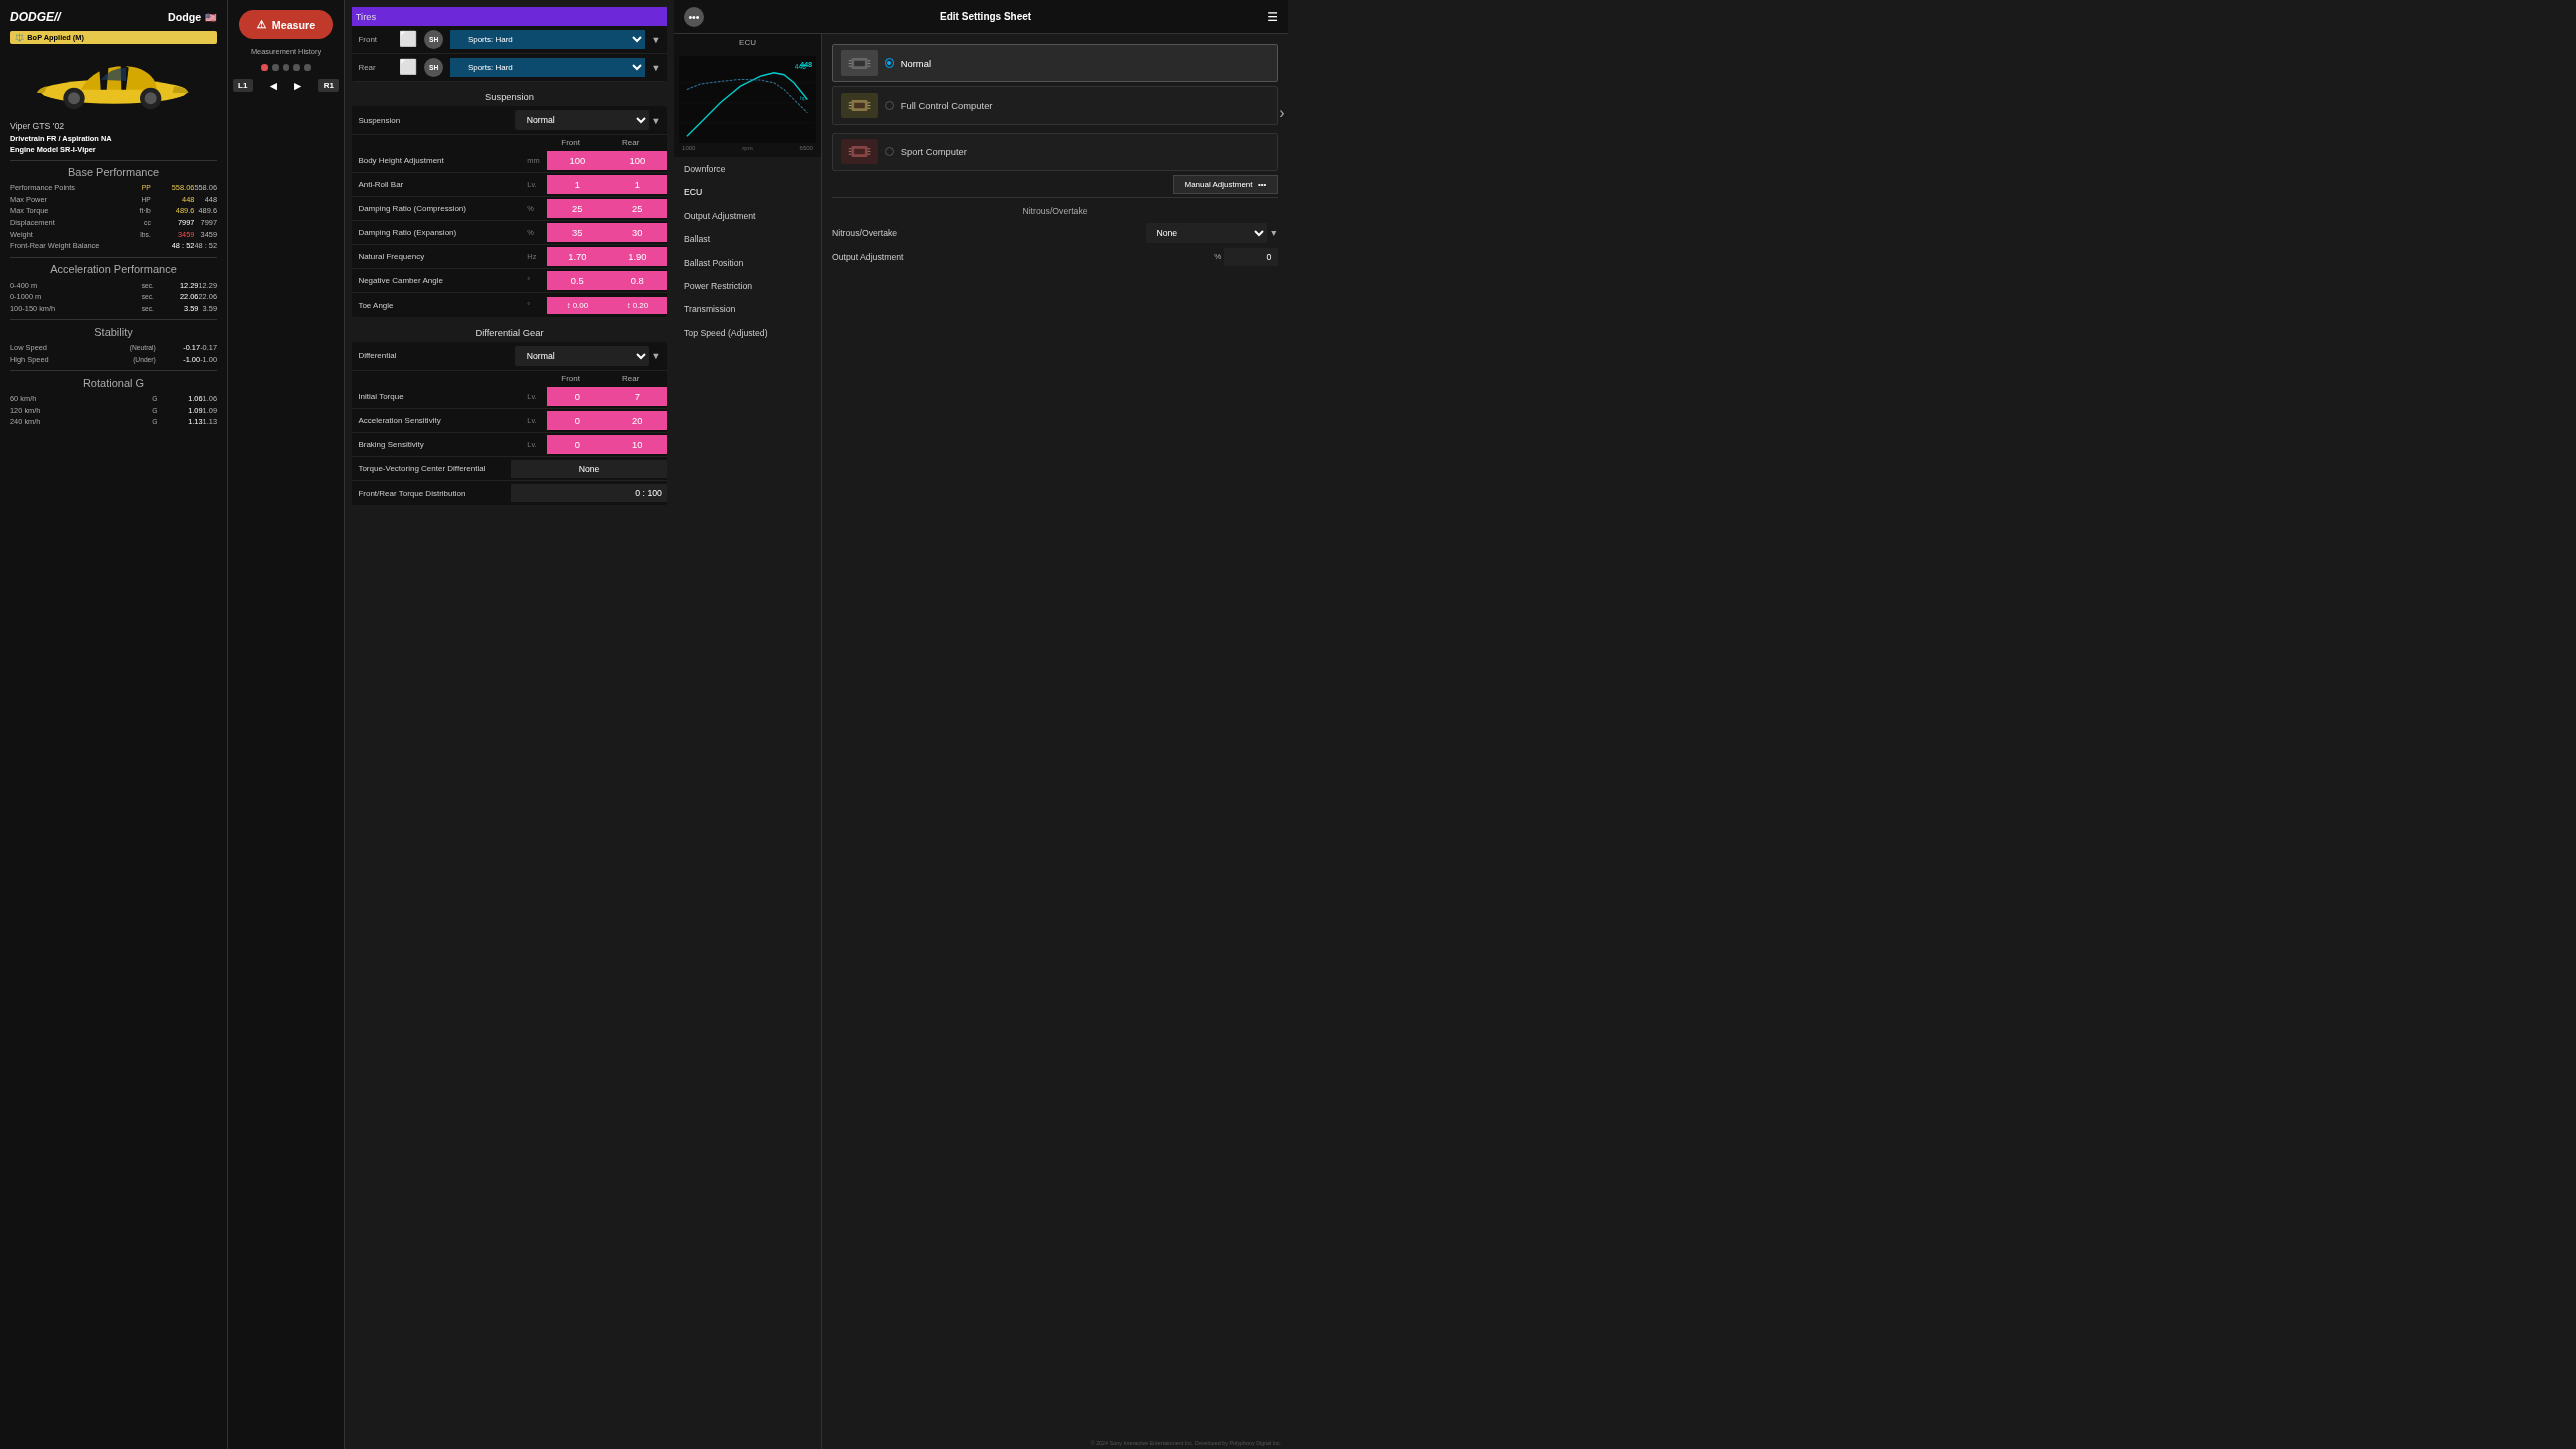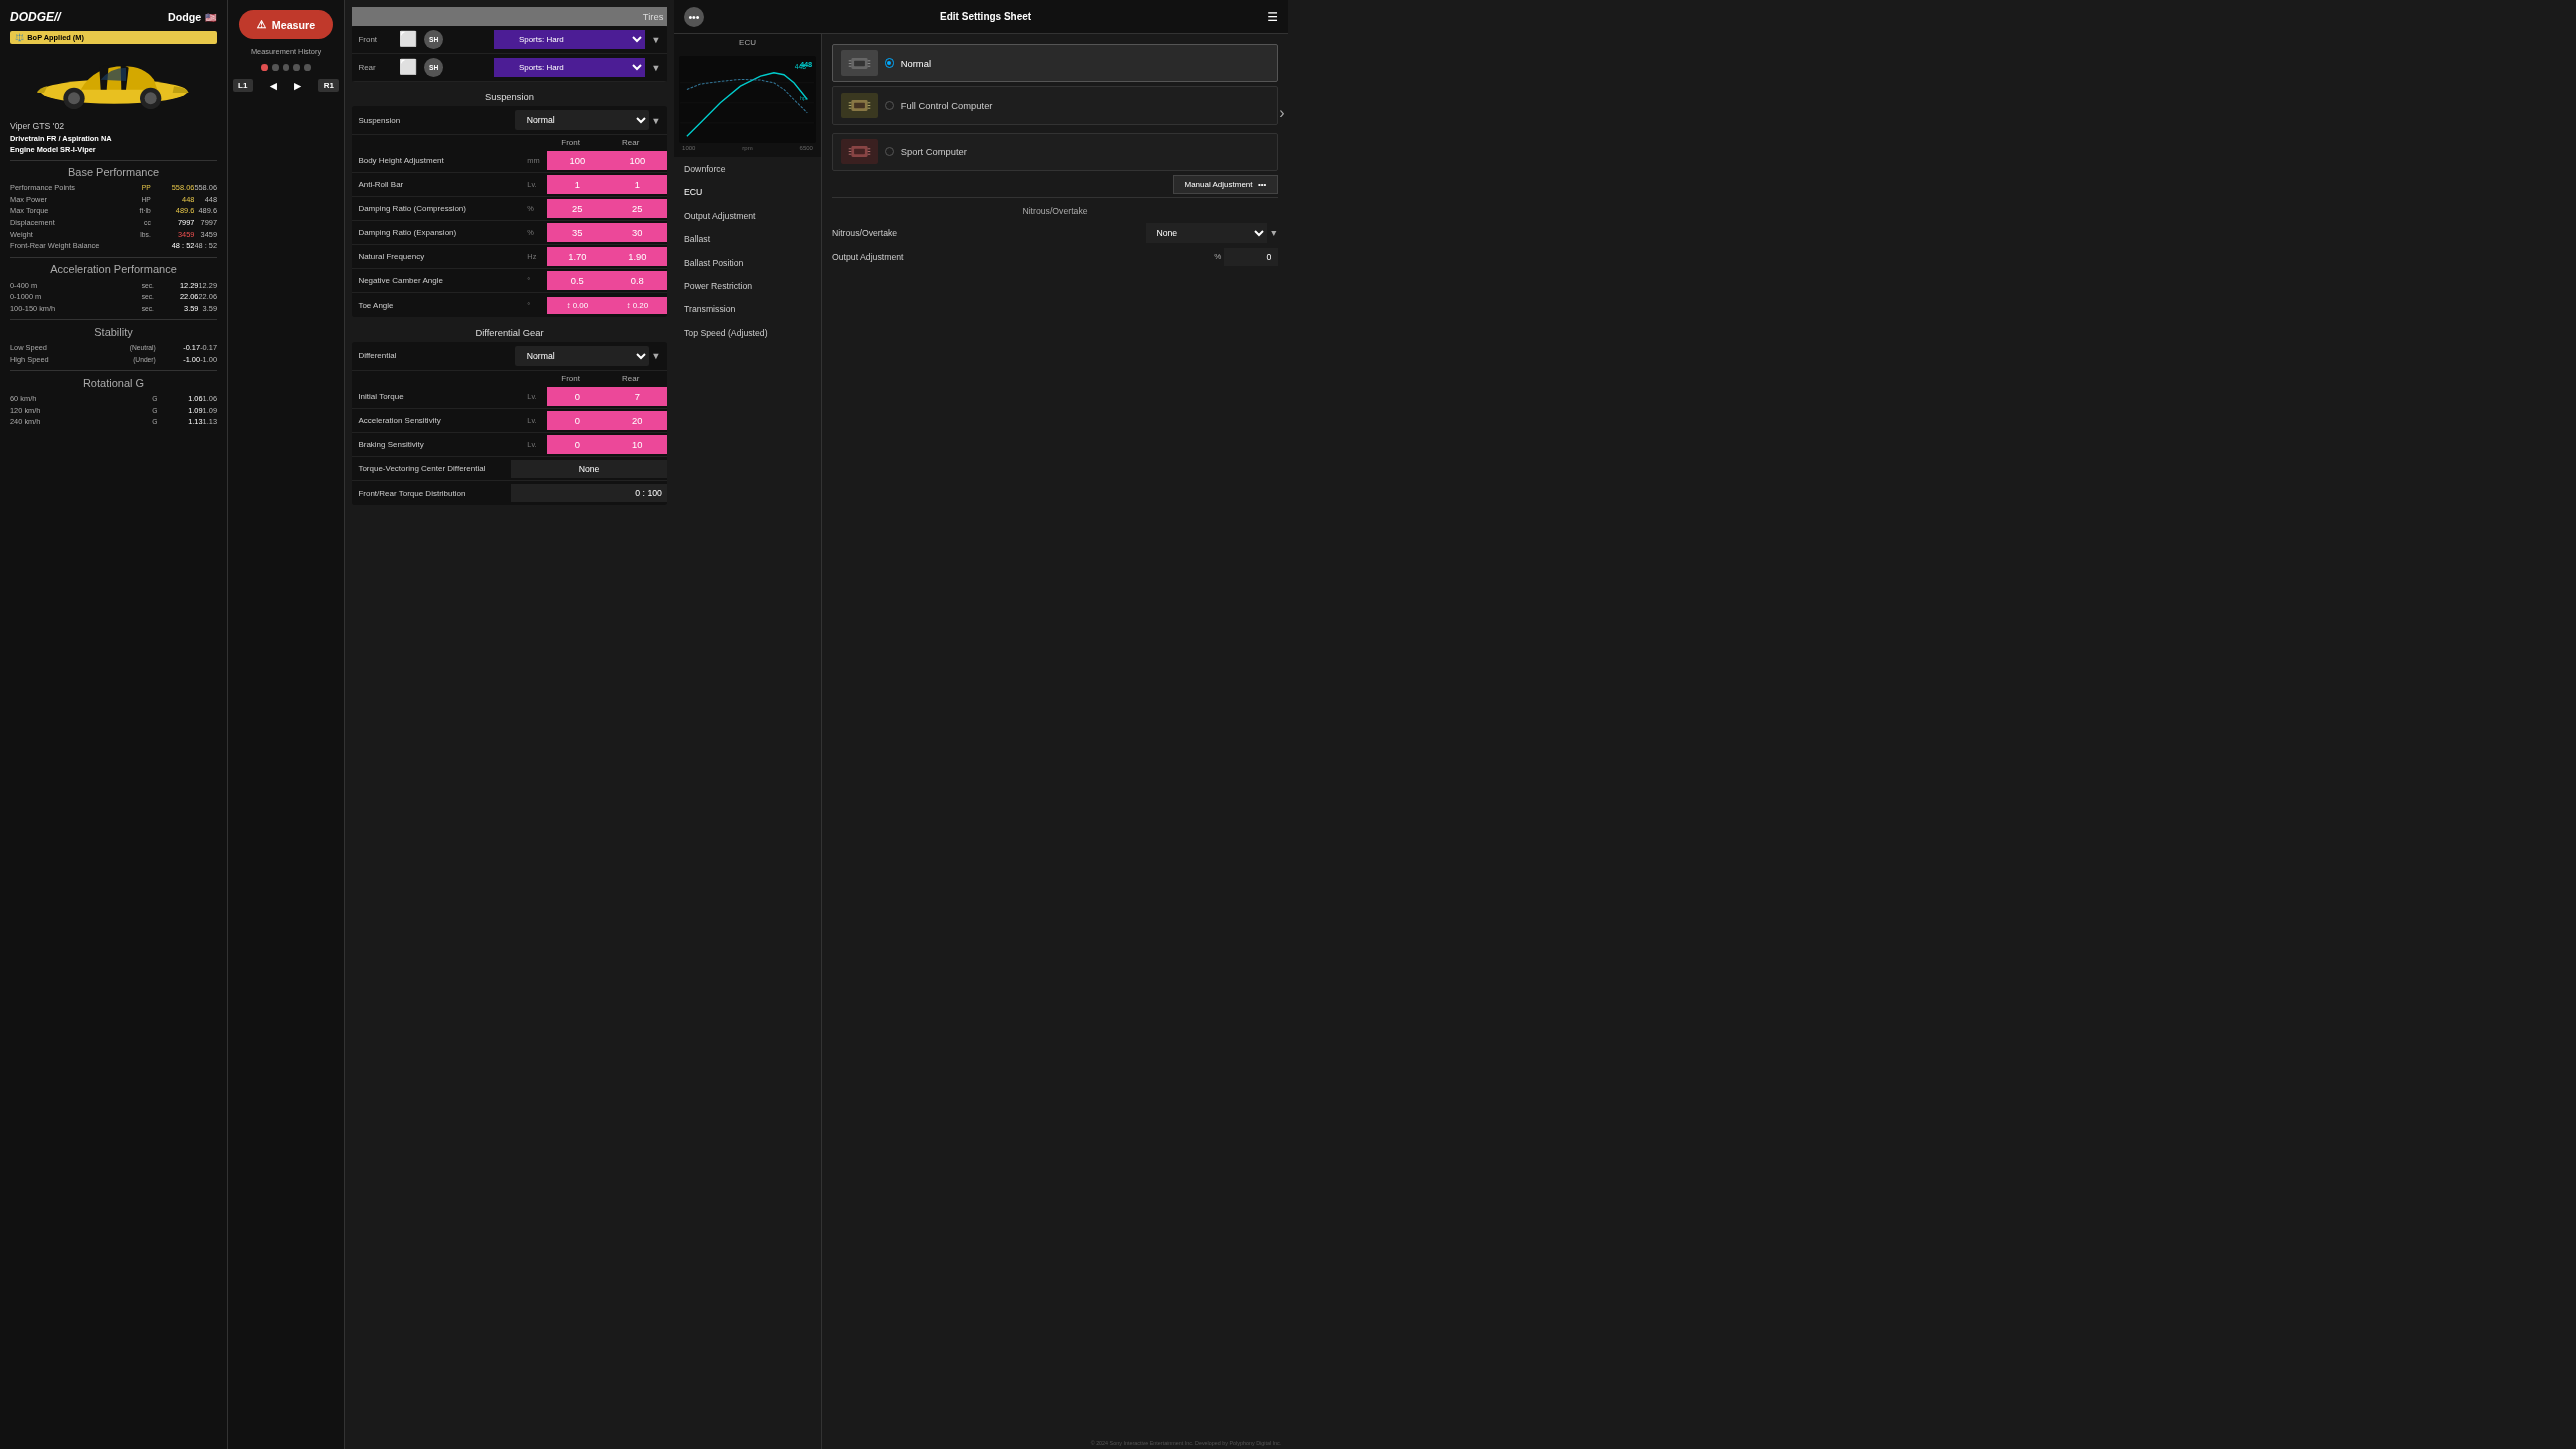--- a/index.html
+++ b/index.html
@@ -354,27 +354,26 @@
       border-radius: 50%;
       display: flex;
       align-items: center;
       justify-content: center;
       font-size: 6.7px;
       font-weight: bold;
     }
 
     .tire-select {
       flex: 1;
-      background: #4c1d95;
+      background: #0c4a6e;
       border: none;
       color: #fff;
-      padding: 4px 21px;
+      padding: 4px 14px;
       font-size: 8px;
       cursor: pointer;
-      margin-left: 44px;
     }
 
     
     .right-panel {
       position: absolute;
       left: 674px;
       top: 0;
       width: 614px;
       height: 100%;
       background: #1a1a1a;
@@ -419,25 +418,25 @@
     .footer-text {
       position: absolute;
       bottom: 3.4px;
       right: 6.7px;
       font-size: 5.4px;
       color: #555;
     }
 
     
     .tires-section-header {
-      text-align: right;
+      text-align: left;
       font-size: 9.4px;
       color: #ddd;
       padding: 4px;
-      background: #737373;
+      background: #6d28d9;
     }
 
     .suspension-header {
       text-align: center;
       font-size: 9.4px;
       color: #ddd;
       padding: 4px;
       background: #1a1a1a;
     }
 

